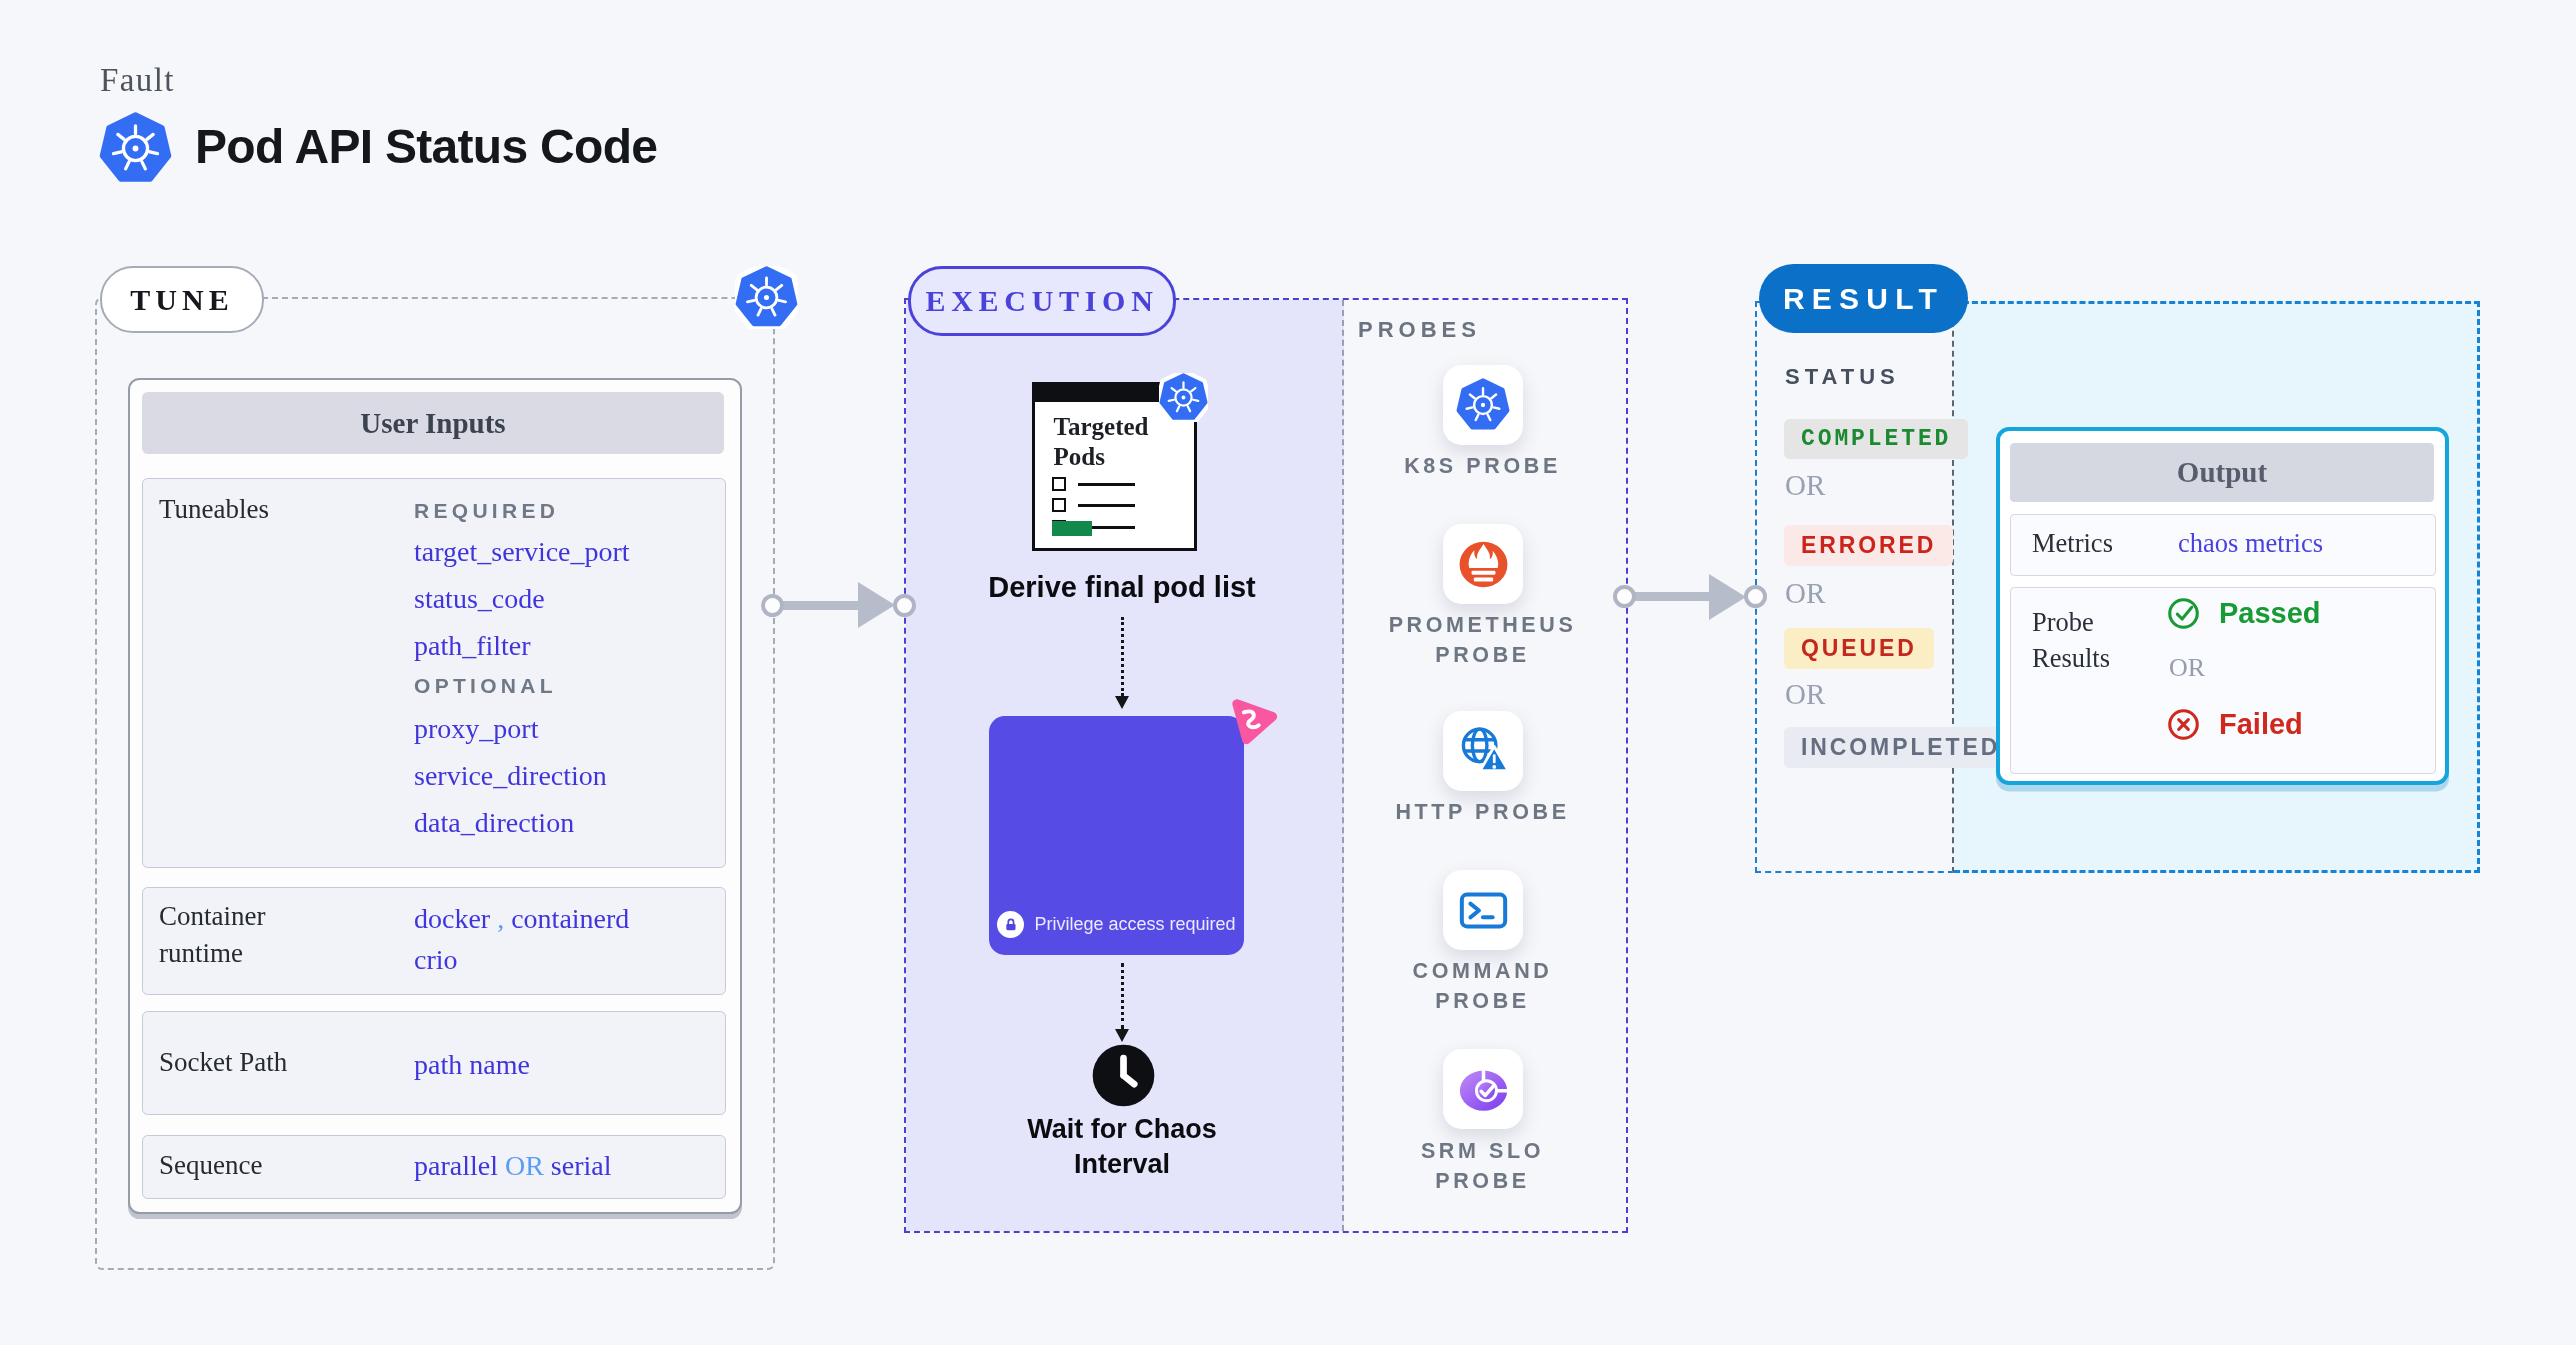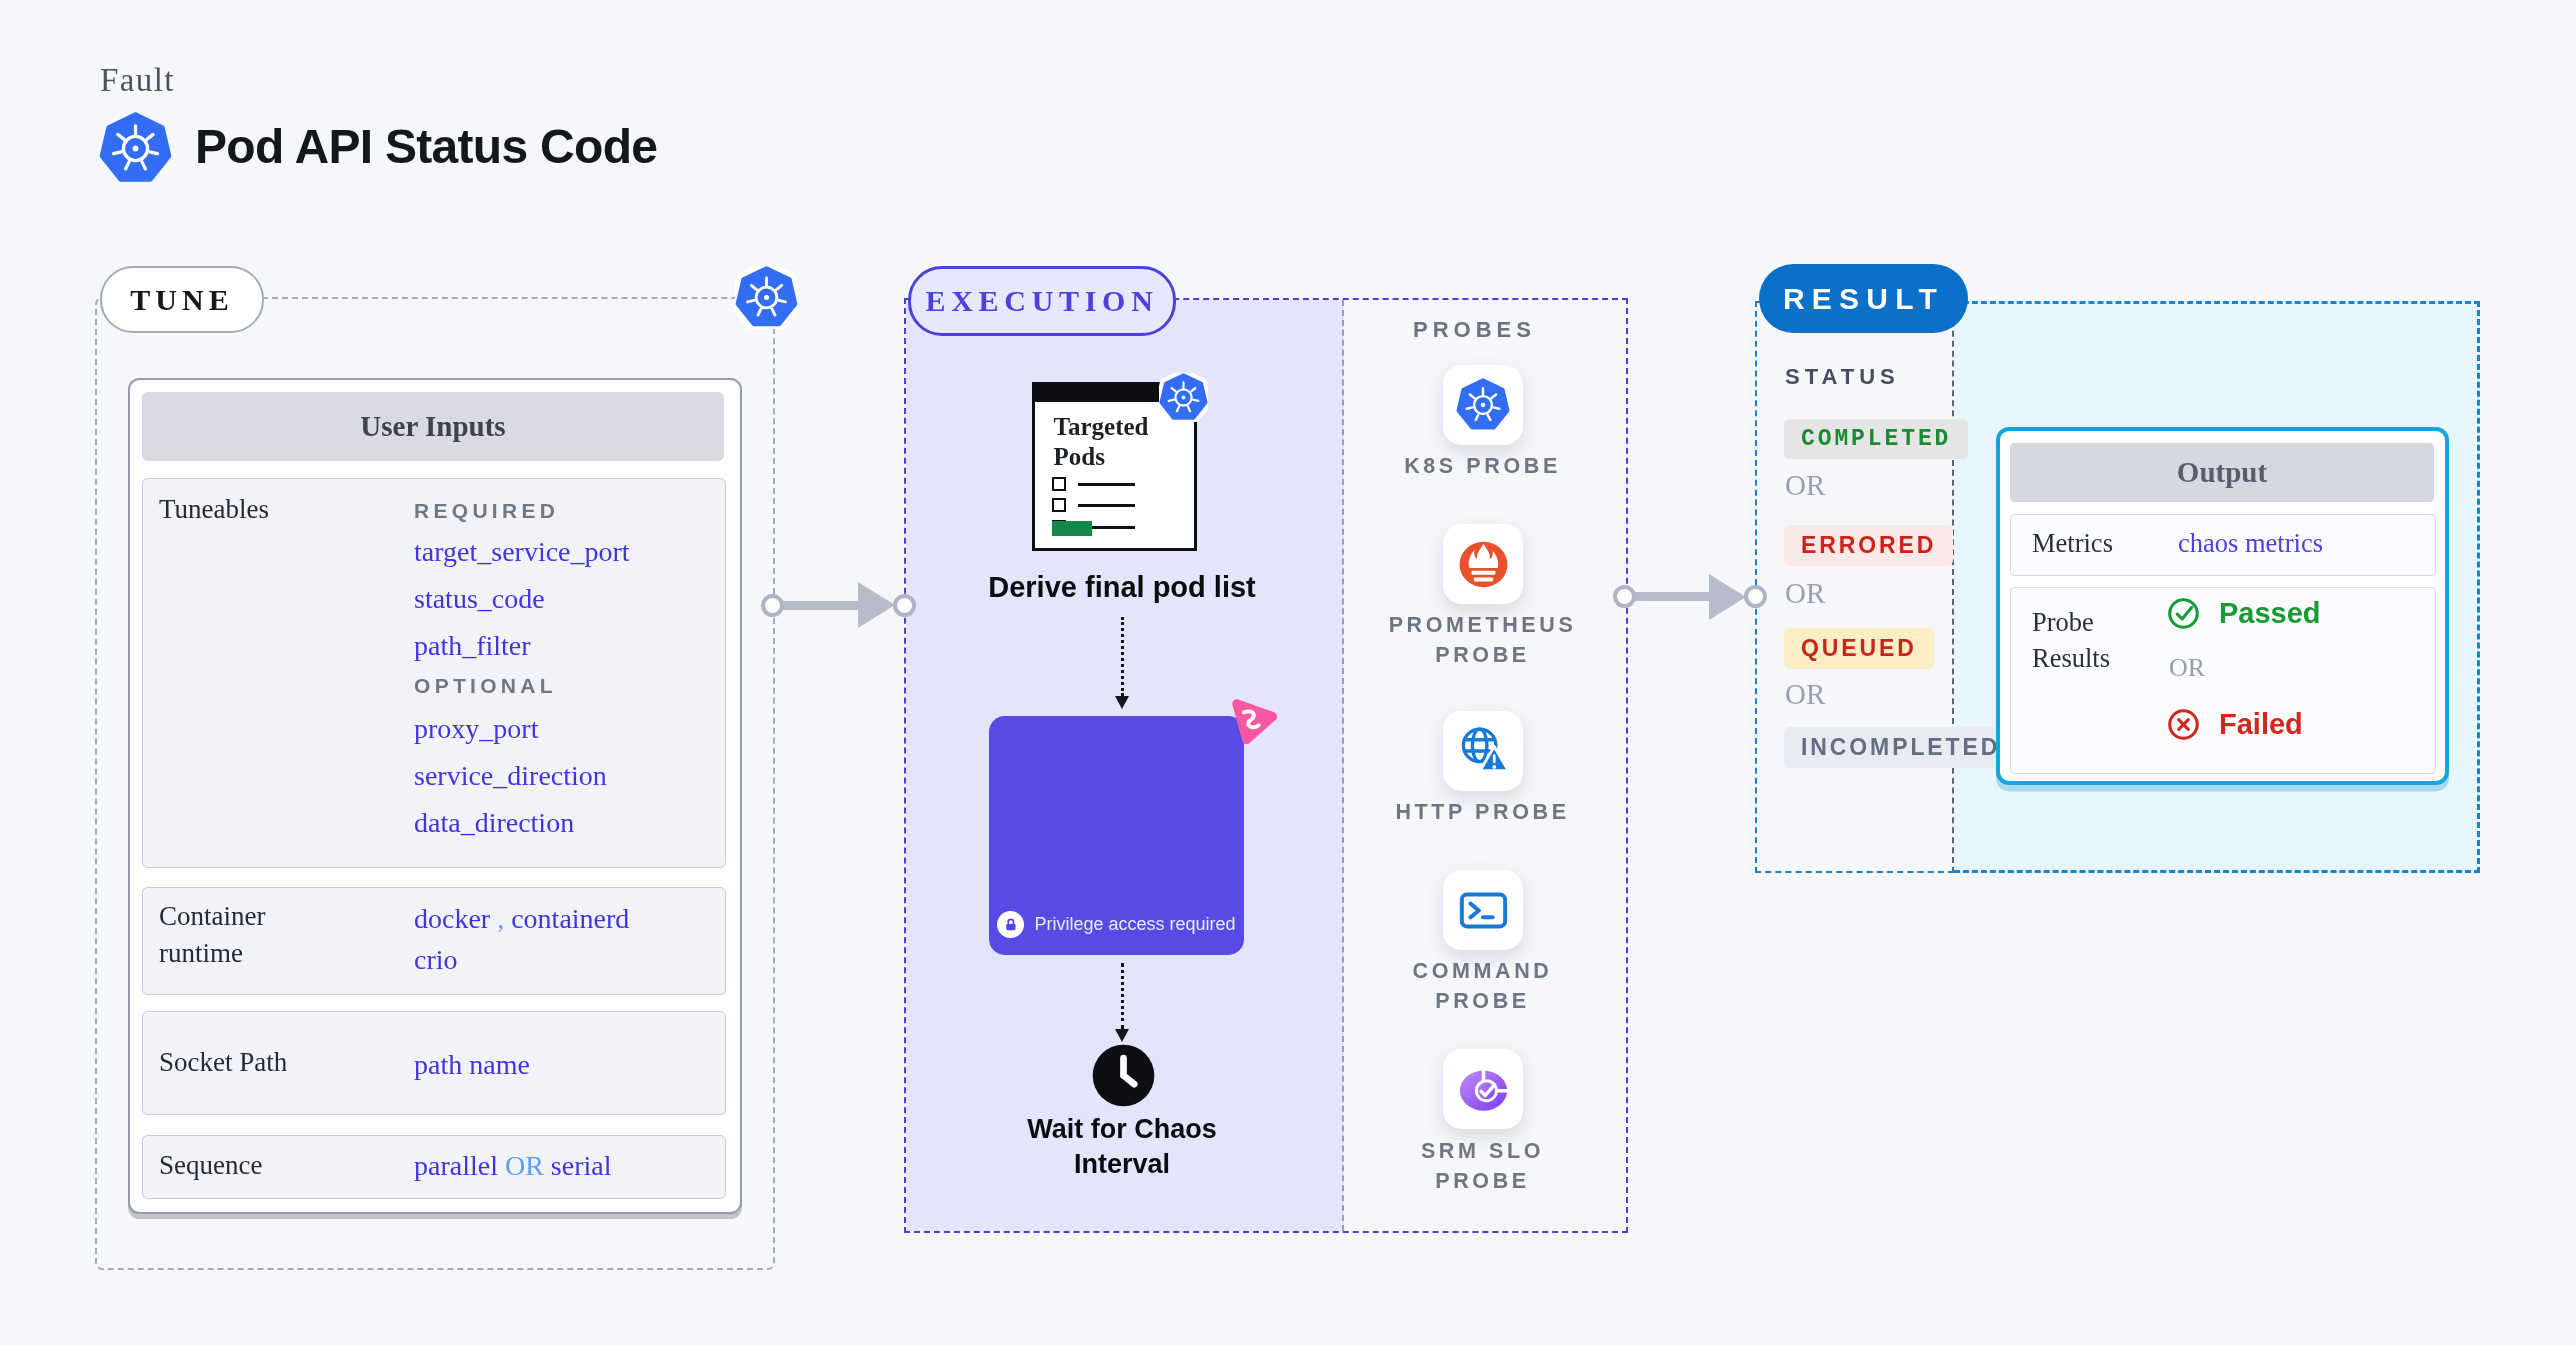--- a/index.html
+++ b/index.html
@@ -16,21 +16,21 @@
   .page-title{left:195px;top:119px;font-size:48px;font-weight:800;color:#14171c;letter-spacing:-0.7px;}
 
   
   .tune-panel{left:95px;top:297px;width:676px;height:969px;border:2.9px dashed #a5abb6;border-radius:7.2px;}
   .tune-badge{left:100px;top:266px;width:160px;height:63px;background:#fff;border:2.9px solid #a5abb6;
               border-radius:33px;font-size:30px;font-weight:bold;letter-spacing:5px;color:#16181d;z-index:3;}
   .tune-k8s{left:735px;top:266px;width:63px;height:63px;z-index:3;}
 
   .ui-box{left:128px;top:378px;width:610px;height:832px;background:#fdfdfe;border:2.1px solid #959ca8;
           border-radius:11.5px;box-shadow:0 5px 0 #c0c4cf;}
-  .ui-header{left:142px;top:392px;width:582px;height:69px;background:#d9dae3;border-radius:5.7px;
+  .ui-header{left:142px;top:392px;width:582px;height:62px;background:#d9dae3;border-radius:5.7px;
              font-size:29px;font-weight:600;color:#3c434e;}
   .ui-row{background:#f1f3f9;border:1.4px solid #c6cad6;border-radius:5.7px;}
   .row-tuneables{left:142px;top:478px;width:582px;height:388px;}
   .row-runtime{left:142px;top:887px;width:582px;height:106px;}
   .row-socket{left:142px;top:1011px;width:582px;height:102px;}
   .row-sequence{left:142px;top:1135px;width:582px;height:62px;}
   .row-label{font-size:27px;color:#262b33;}
   .cap-label{font-size:21px;font-weight:bold;letter-spacing:4.3px;color:#707885;}
   .code-val{font-size:28px;color:#4035dd;}
   .code-sep{color:#5b9cf6;}
@@ -68,21 +68,21 @@
   .lock-row{left:989px;top:911px;width:255px;display:flex;align-items:center;justify-content:center;gap:10px;z-index:3;}
   .lock-circle{width:27px;height:27px;border-radius:50%;background:#fff;display:flex;align-items:center;justify-content:center;}
   .priv-note{font-size:18px;color:#eceaff;}
   .chaos-badge{left:1224px;top:692px;width:56px;height:56px;transform:rotate(6deg);z-index:3;}
 
   .clock{left:1090px;top:1042px;width:67px;height:67px;}
   .wait-cap{left:943px;top:1112px;width:358px;text-align:center;font-size:27px;font-weight:800;
             color:#0b0c0f;line-height:1.3;}
 
   
-  .probes-label{left:1413px;top:317px;font-size:22px;font-weight:bold;letter-spacing:5px;color:#6b7280;}
+  .probes-label{left:1358px;top:317px;font-size:22px;font-weight:bold;letter-spacing:5px;color:#6b7280;}
   .probe-card{left:1443px;width:80px;height:80px;background:#fff;border-radius:18.6px;
               box-shadow:0 7.2px 18.6px rgba(80,90,120,.18);display:flex;align-items:center;justify-content:center;}
   .probe-name{left:1386px;width:193px;text-align:center;font-size:21.5px;font-weight:700;letter-spacing:3.6px;
               color:#6e7583;line-height:1.4;}
 
   
   .status-rect{left:1755px;top:301px;width:199px;height:572px;border:2.9px dashed #1e7fd0;
                border-right:2.1px dashed #5c6572;box-sizing:border-box;}
   .result-badge{left:1759px;top:264px;width:209px;height:69px;background:#0b70c8;border-radius:36px;
                 font-size:30px;font-weight:800;letter-spacing:7.2px;color:#fff;z-index:3;}

